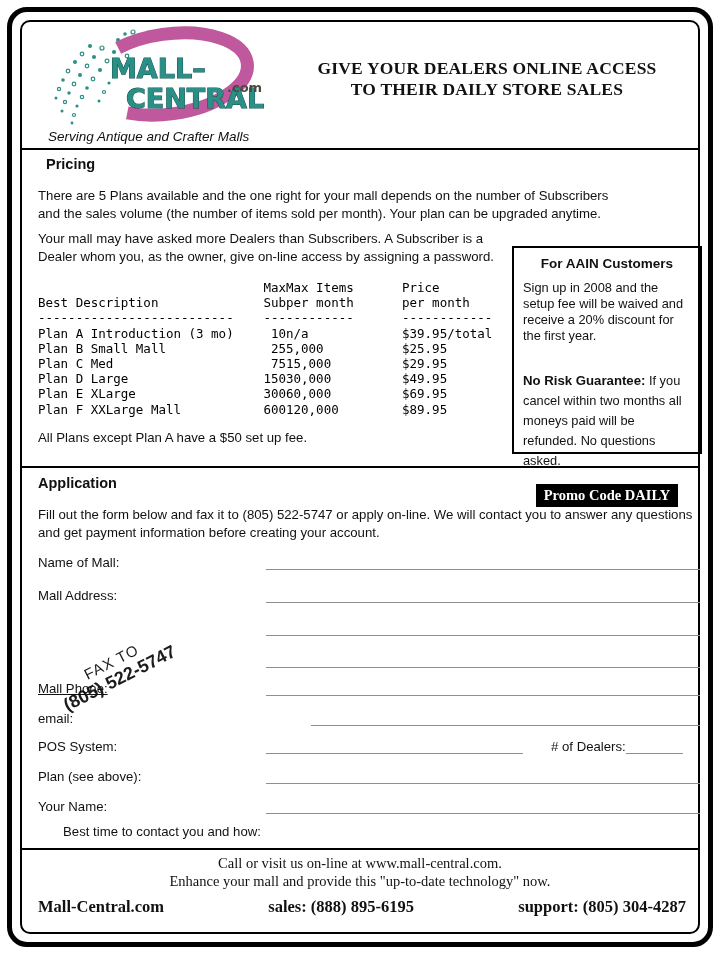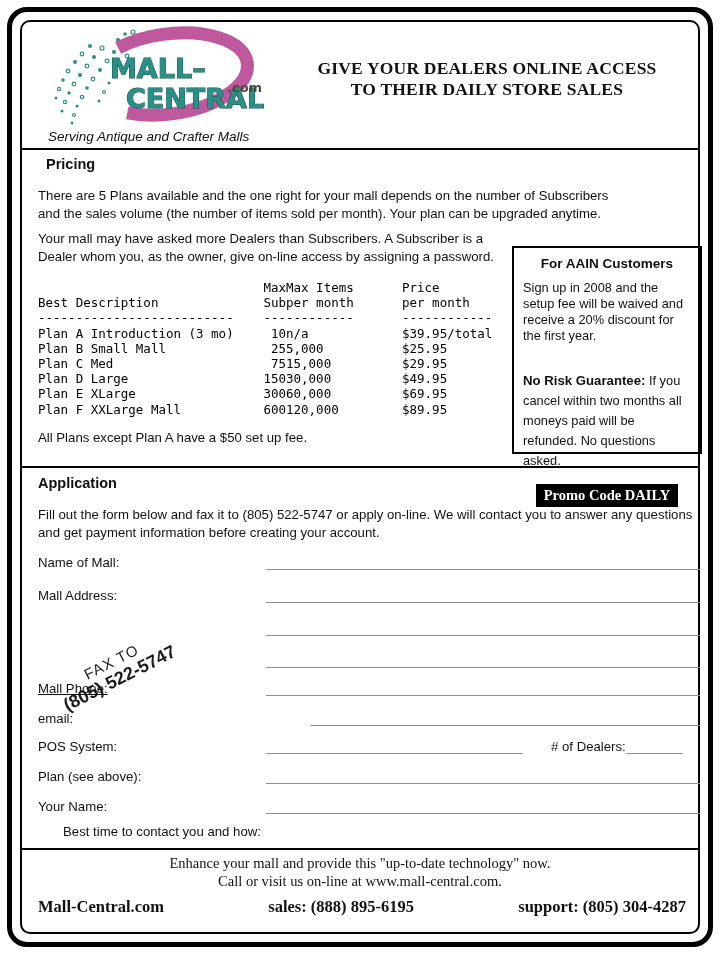--- a/index.html
+++ b/index.html
@@ -253,20 +253,20 @@
   <div class="frow" style="top:244px;">
     <span class="flabel">Your Name:</span>
     <span class="fline"></span>
   </div>
   <div class="besttime">Best time to contact you and how:</div>
 </div>
 
 <div class="divider" style="top:848px;"></div>
 
 <div class="abs foot-lines">
+  <div>Call or visit us on-line at www.mall-central.com.</div>
   <div>Enhance your mall and provide this "up-to-date technology" now.</div>
-  <div>Call or visit us on-line at www.mall-central.com.</div>
 </div>
 <div class="abs foot-row">
   <span>Mall-Central.com</span>
   <span>sales: (888) 895-6195</span>
   <span>support: (805) 304-4287</span>
 </div>
 
 </body></html>

